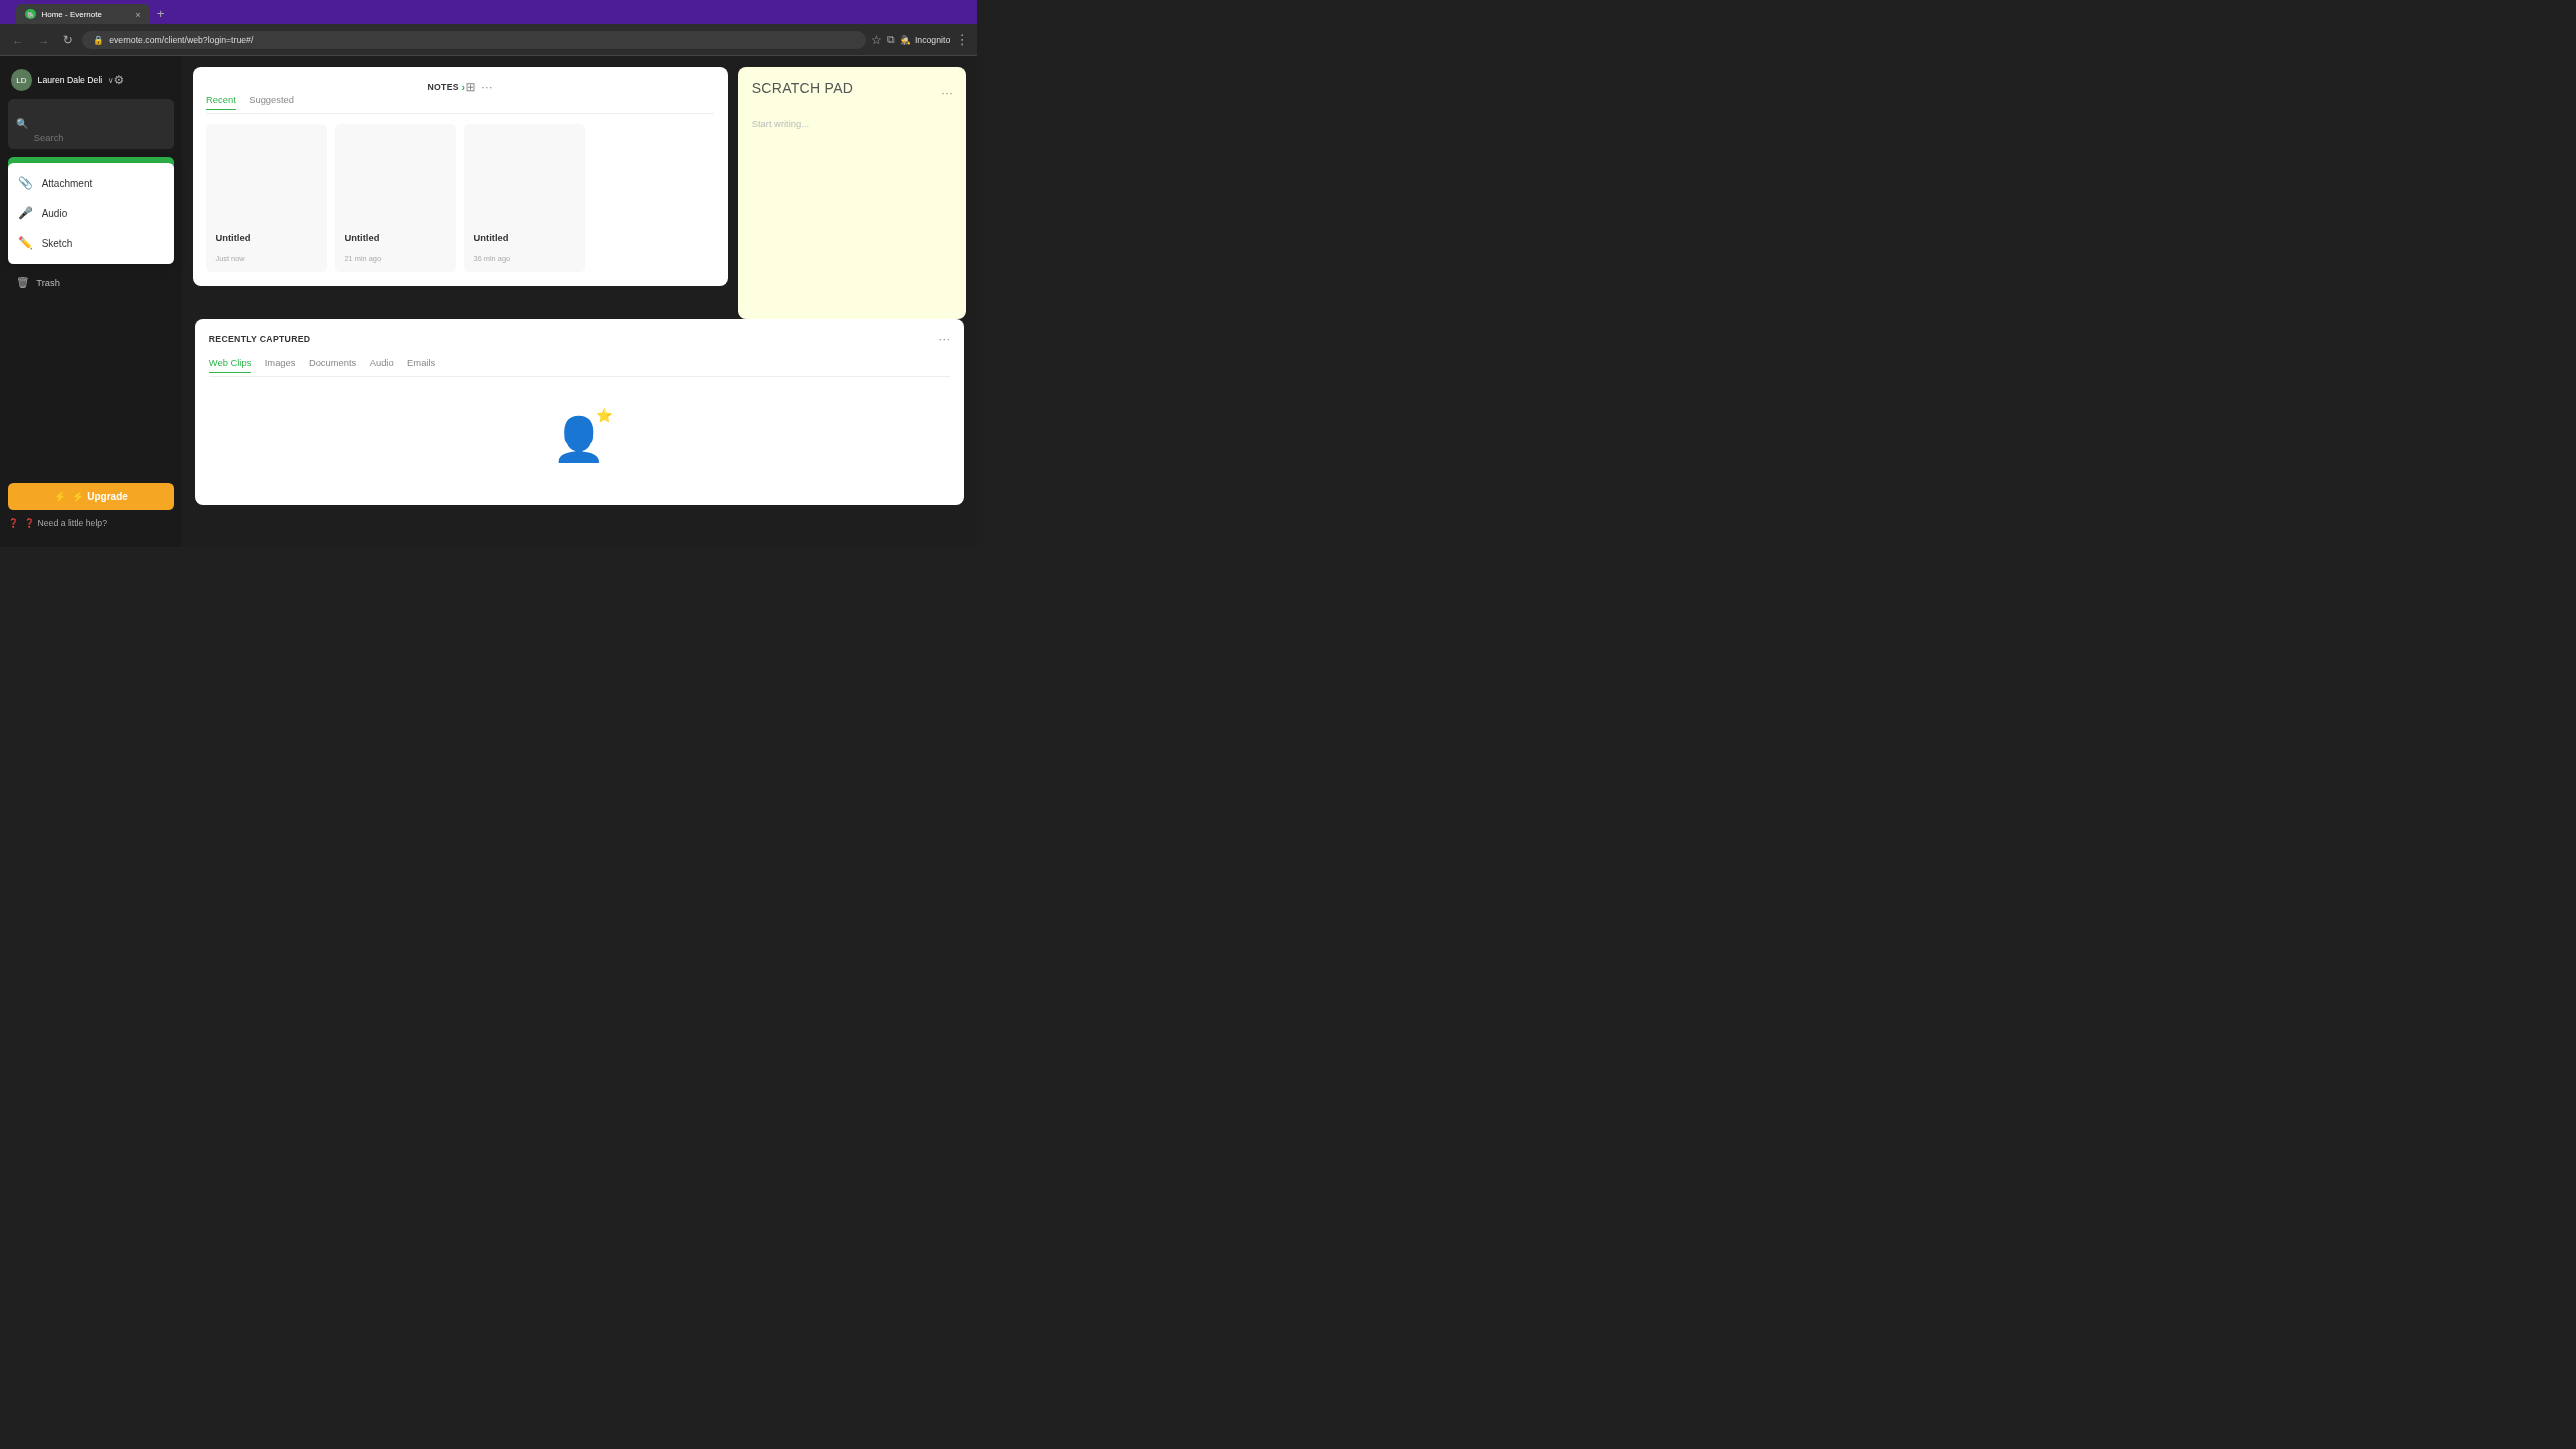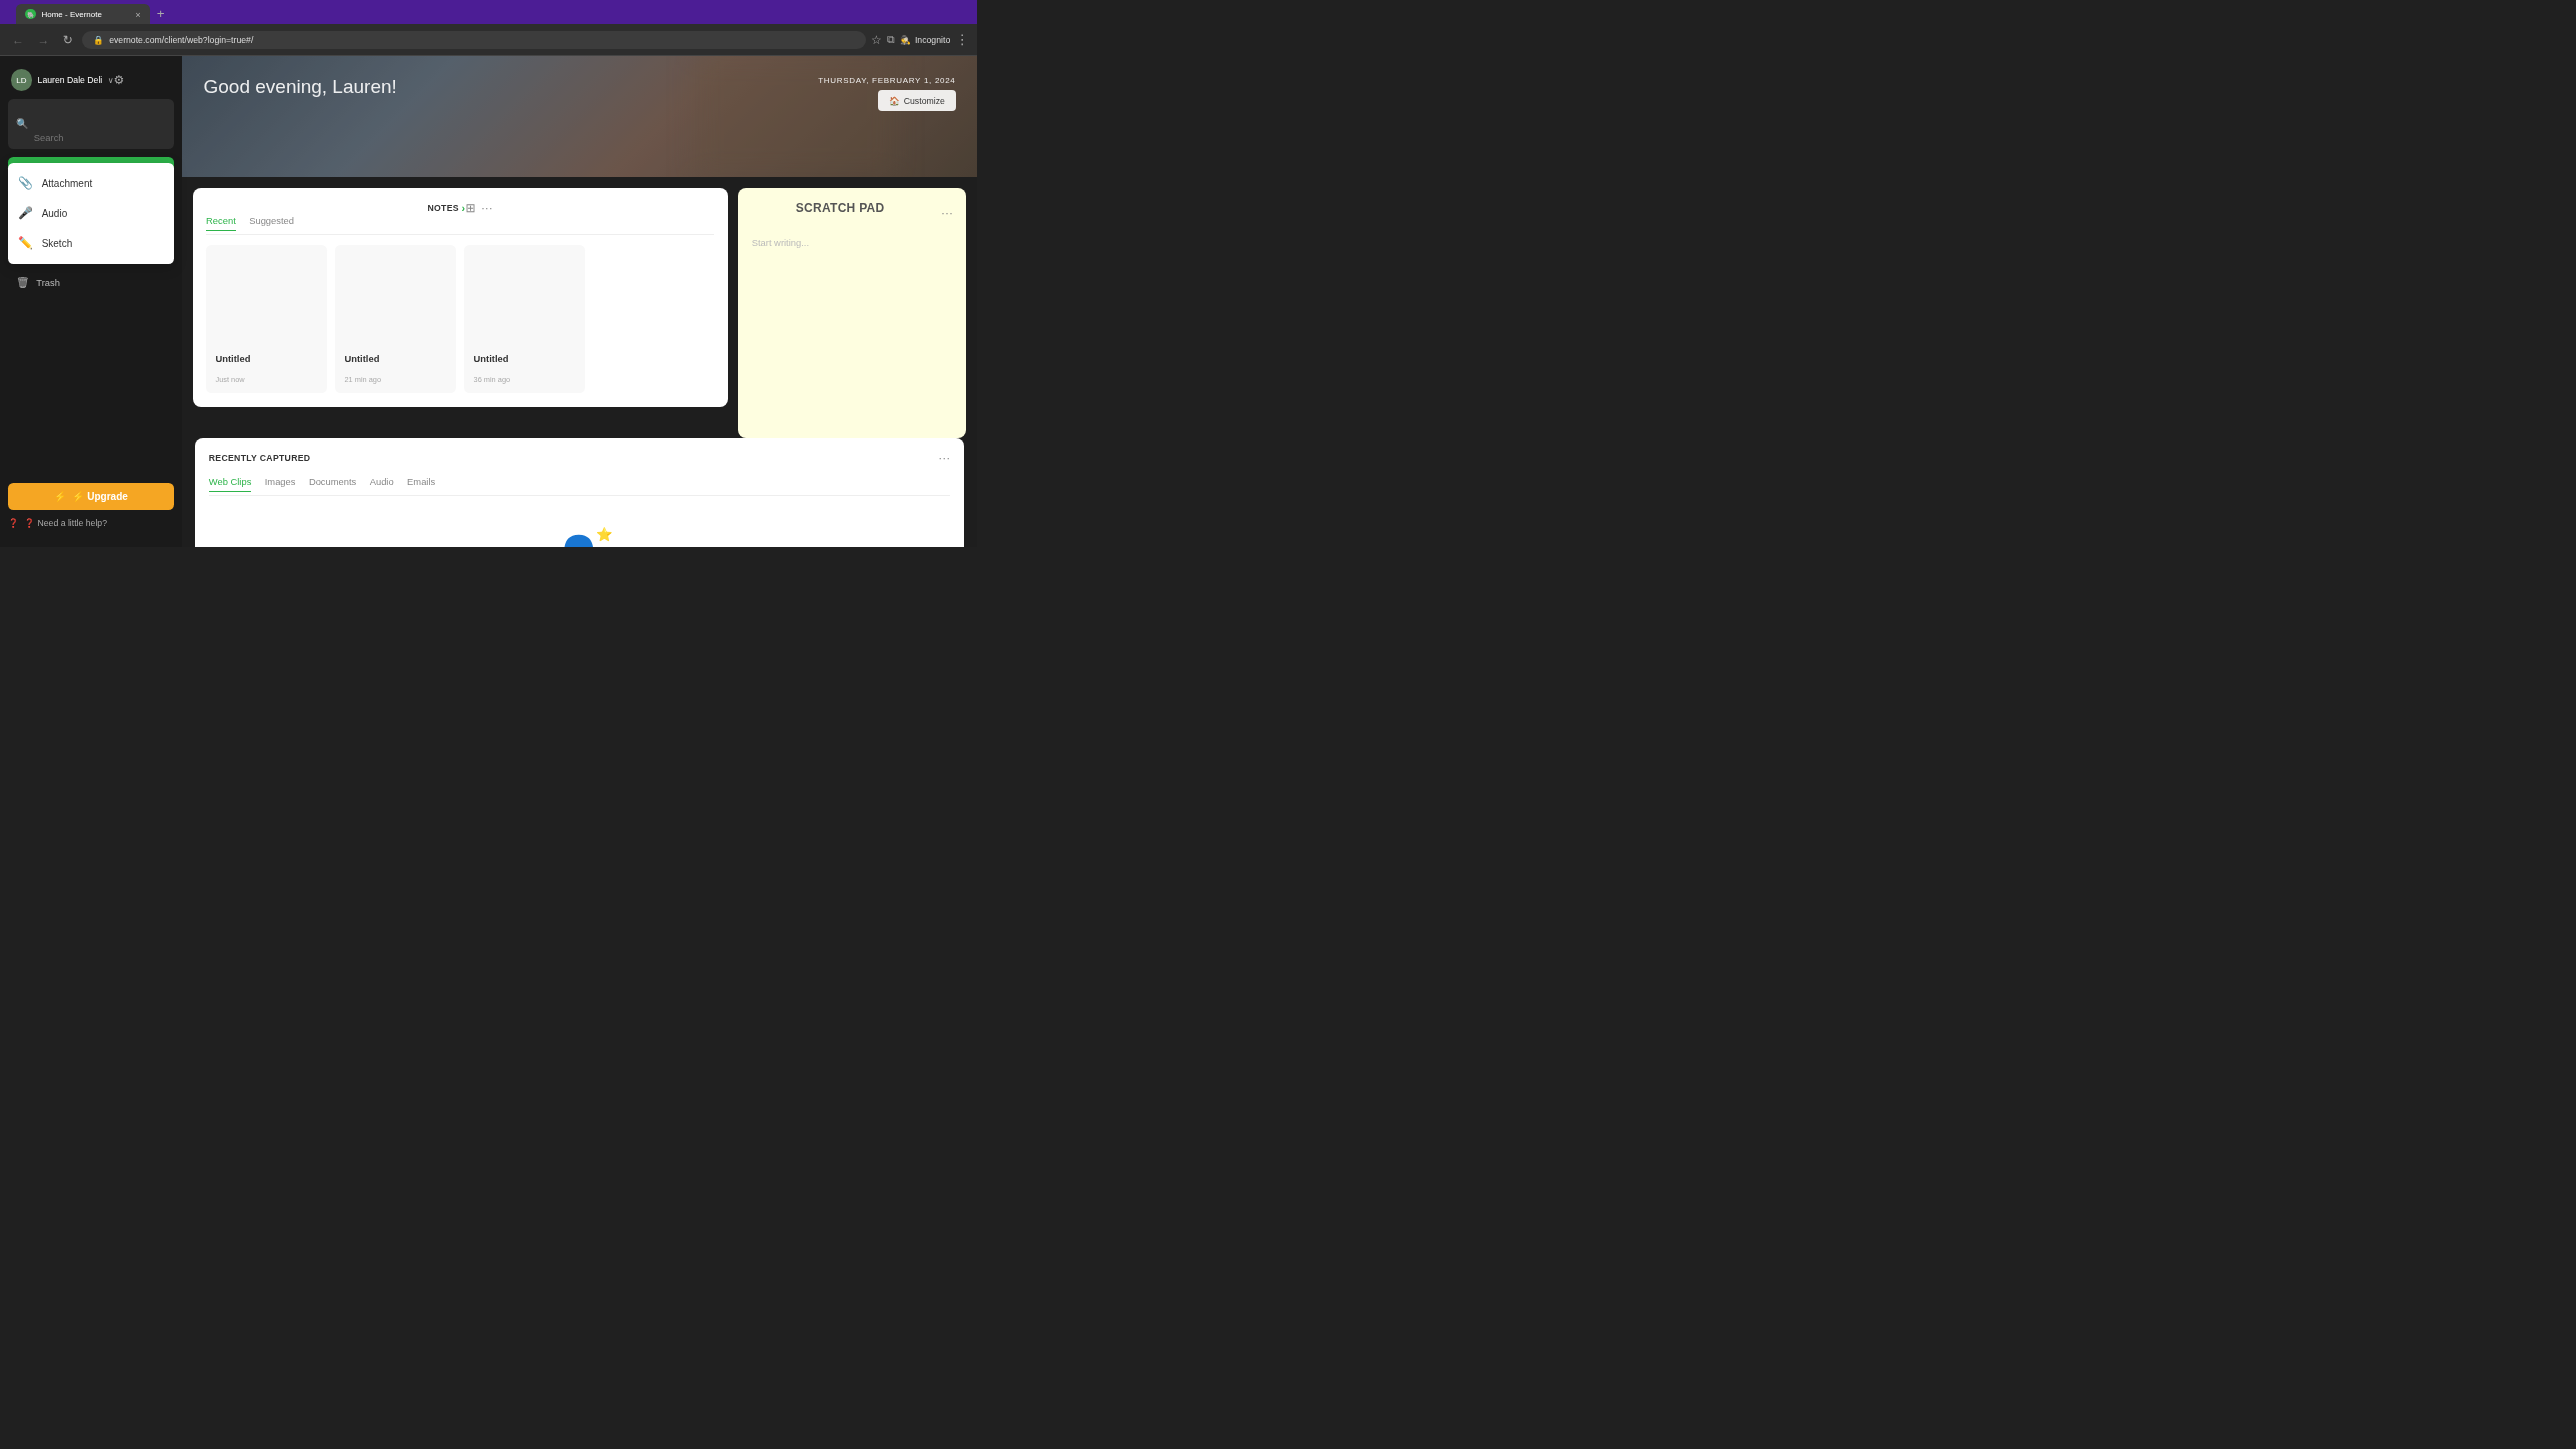--- a/index.html
+++ b/index.html
@@ -63,21 +63,21 @@
 
     
     .notes-grid { display: grid; grid-template-columns: repeat(4, 1fr); gap: 8px; }
     .note-card { background: #f8f8f8; border-radius: 5.4px; padding: 9.4px; min-height: 148px; display: flex; flex-direction: column; justify-content: flex-end; }
     .note-title { font-size: 9.4px; font-weight: 600; color: #333; margin-bottom: 5.4px; }
     .note-preview { font-size: 7.4px; color: #888; line-height: 1.5; flex: 1; overflow: hidden; }
     .note-time { font-size: 7.4px; color: #aaa; margin-top: 5.4px; }
 
     
     .scratch-card { background: #fefee0; border-radius: 8px; width: 228px; padding: 13.4px; }
-    .scratch-title { font-size: 12px; font-weight: 700; color: #555; letter-spacing: 0.3px; margin-bottom: 10.7px; margin-left: 44px; }
+    .scratch-title { font-size: 14px; font-weight: 400; color: #555; letter-spacing: 0.3px; margin-bottom: 10.7px; }
     .scratch-header { display: flex; justify-content: space-between; align-items: center; margin-bottom: 10.7px; }
 
     
     .recently-captured { background: #fff; border-radius: 8px; margin: 0 13.4px 13.4px; padding: 13.4px; }
     .section-header { display: flex; align-items: center; justify-content: space-between; margin-bottom: 10.7px; }
     .section-title { font-size: 8.7px; font-weight: 700; color: #333; letter-spacing: 0.3px; }
     .capture-tabs { display: flex; gap: 13.4px; margin-bottom: 10.7px; border-bottom: 0.7px solid #eee; padding-bottom: 2.7px; }
     .capture-tab { font-size: 9.4px; color: #888; cursor: pointer; padding-bottom: 4px; }
     .capture-tab.active { color: #2db44a; border-bottom: 1.3px solid #2db44a; }
     .capture-empty { display: flex; justify-content: center; align-items: center; padding: 27px; }
@@ -182,31 +182,20 @@
       </button>
       <div class="help-item">
         <span>❓</span>
         <span>❓ Need a little help?</span>
       </div>
     </div>
   </div>
 
   <div class="main-content">
 
-    <div class="hero-banner">
-      <div class="hero-decoration"></div>
-      <span class="greeting">Good evening, Lauren!</span>
-      <div class="hero-right">
-        <span class="date-display">THURSDAY, FEBRUARY 1, 2024</span>
-        <button class="customize-btn">
-          <span>🏠</span>
-          <span>Customize</span>
-        </button>
-      </div>
-    </div>
 
     <div style="display:flex; gap:10.7px; padding:10.7px 10.7px 0; align-items:flex-start;">
 
       <div class="notes-card" style="flex:1;">
         <div class="card-header">
           <div class="card-title-link">
             <span>NOTES</span>
             <span style="color:#2db44a;font-size:10.7px;">›</span>
           </div>
           <div class="card-actions">

